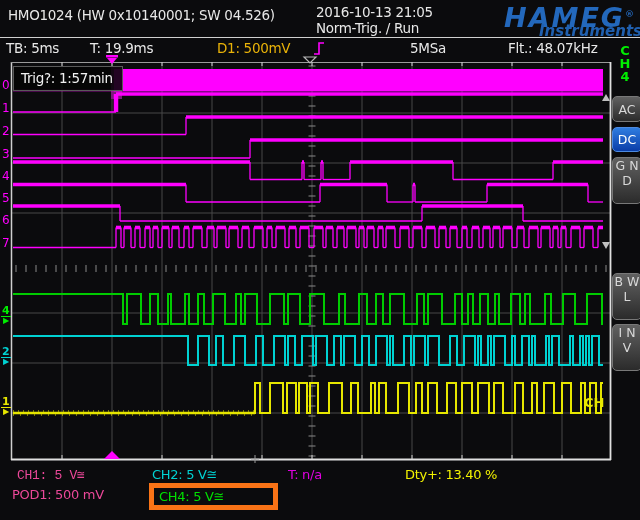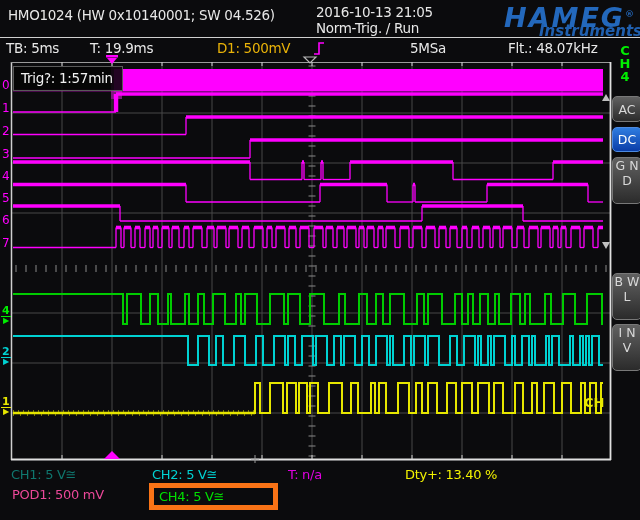--- a/index.html
+++ b/index.html
@@ -466,19 +466,19 @@
   <div class="menu-btn" style="top:157px;height:47px;">G
 N
 D</div>
   <div class="menu-btn" style="top:273px;height:47px;">B
 W
 L</div>
   <div class="menu-btn" style="top:324px;height:47px;">I
 N
 V</div>
 
-  <div class="abs foot" style="left:11px;top:467px;color:#0f766e;">CH1: 5 V≅</div>
+  <div class="abs foot" style="left:17px;top:467px;color:#ec4899;font-family:Liberation Mono, monospace;">CH1: 5 V≅</div>
   <div class="abs foot" style="left:152px;top:467px;color:#00d2d2;">CH2: 5 V≅</div>
   <div class="abs foot" style="left:288px;top:467px;color:#e000e0;">T: n/a</div>
   <div class="abs foot" style="left:405px;top:467px;color:#f2f200;">Dty+: 13.40 %</div>
   <div class="abs foot" style="left:12px;top:487px;color:#ec4899;">POD1: 500 mV</div>
   <div class="abs ch4box"><span>CH4: 5 V≅</span></div>
 </div>
 
 </body></html>

